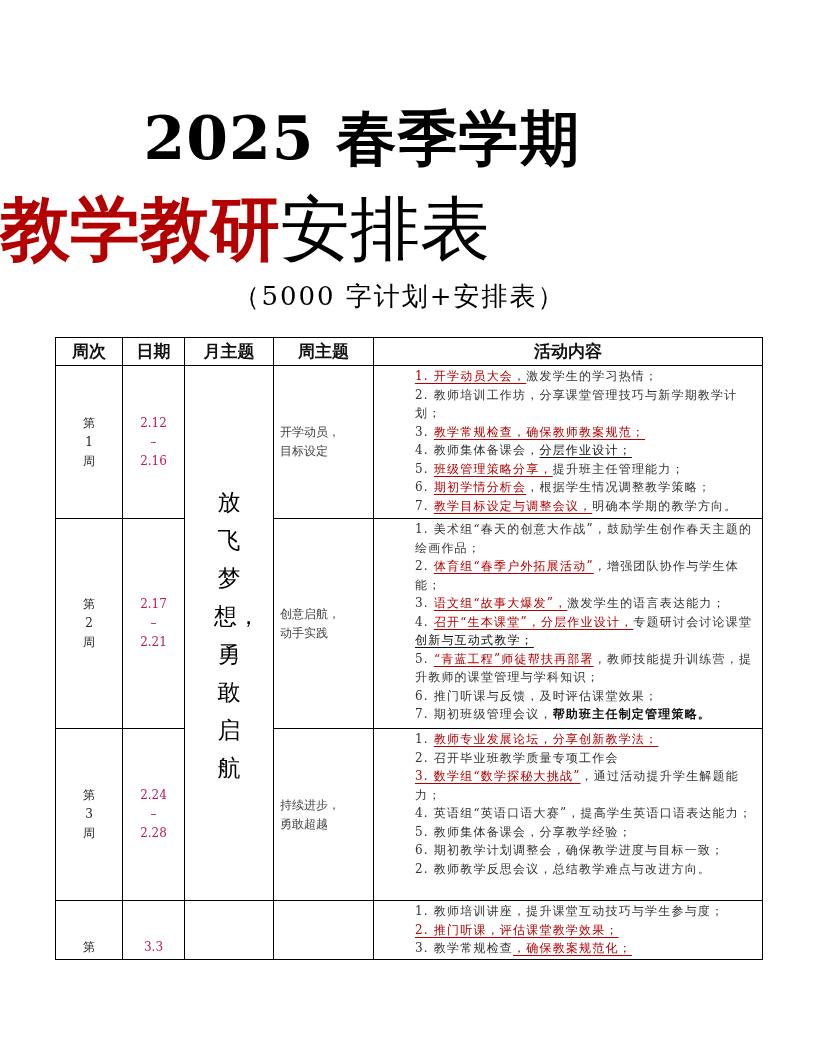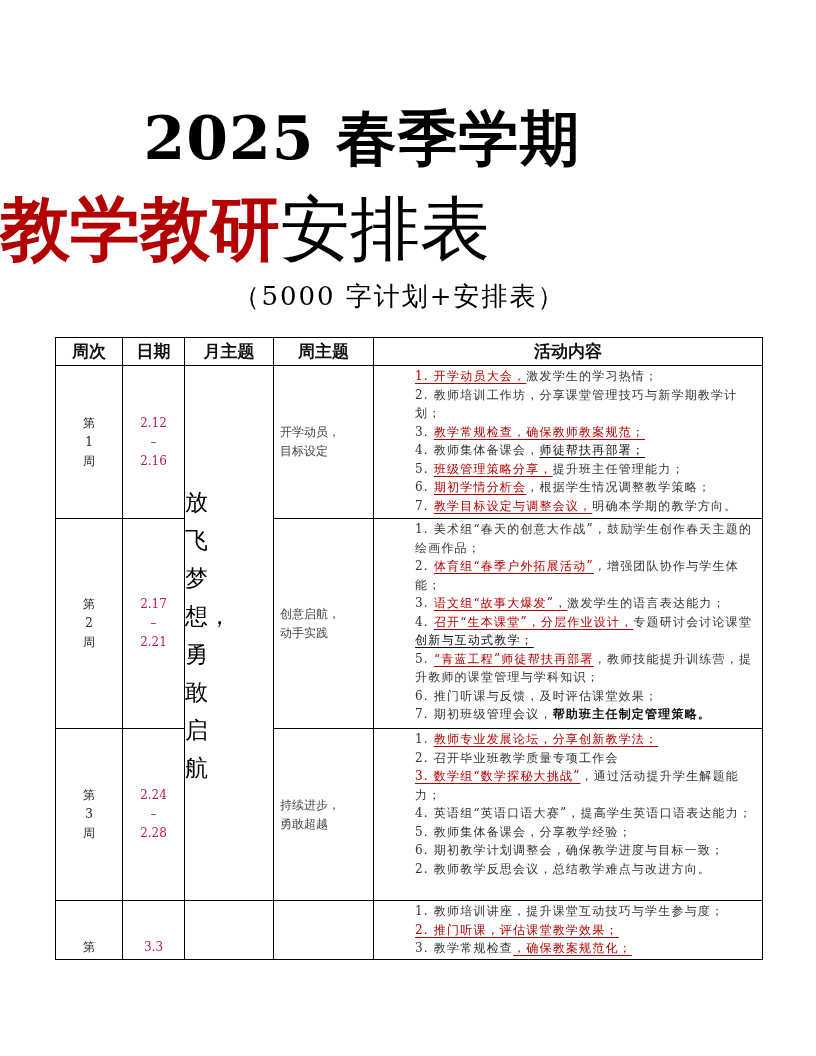--- a/index.html
+++ b/index.html
@@ -23,21 +23,21 @@
   table.sched th { height: 27px; font-size: 17px; font-weight: bold; text-align: center;
                    font-family: "DejaVu Sans", sans-serif; line-height: 27px; }
   .c-week { width: 67px; }
   .c-date { width: 62px; }
   .c-month { width: 89px; }
   .c-wtheme { width: 100px; }
   .c-act { width: auto; }
 
   .weekcell { text-align: center; font-size: 12px; line-height: 19px; color: #222; }
   .datecell { text-align: center; font-size: 12px; line-height: 19px; color: #be185d; }
-  .monthcell { text-align: left; vertical-align: middle; }
+  .monthcell { text-align: center; vertical-align: middle; }
   .monthcell .vtext { display: inline-block; font-size: 23px; line-height: 38px; width: 30px;
                       word-break: break-all; color: #000; margin-top: 4px; }
   .wthemecell { font-size: 12px; line-height: 19px; color: #444; padding-left: 6px !important; vertical-align: middle; }
   .actcell { vertical-align: top !important; padding: 1px 6px 1px 5px !important; font-size: 12px;
              line-height: 18.5px; color: #333; letter-spacing: 1.2px; }
   .act-line { display: block; margin-left: 36px; }
   .hl-red { color: #b30000; text-decoration: underline; text-decoration-color: #b30000;
             text-underline-offset: 3px; }
   .hl-black { color: #111; text-decoration: underline; text-underline-offset: 3px; }
   .bold-black { color: #111; font-weight: bold; }
@@ -84,21 +84,21 @@
         </td>
         <td class="monthcell" rowspan="3"><span class="vtext">放飞梦想，勇敢启航</span></td>
         <td class="wthemecell">
           <div>开学动员，</div>
           <div>目标设定</div>
         </td>
         <td class="actcell">
           <span class="act-line"><span class="hl-red">1. 开学动员大会，</span><span>激发学生的学习热情；</span></span>
           <span class="act-line"><span>2. 教师培训工作坊，分享课堂管理技巧与新学期教学计划；</span></span>
           <span class="act-line"><span>3. </span><span class="hl-red">教学常规检查，确保教师教案规范；</span></span>
-          <span class="act-line"><span>4. 教师集体备课会，</span><span class="hl-black">师徒帮扶再部署；</span></span>
+          <span class="act-line"><span>4. 教师集体备课会，</span><span class="hl-black">分层作业设计；</span></span>
           <span class="act-line"><span>5. </span><span class="hl-red">班级管理策略分享，</span><span>提升班主任管理能力；</span></span>
           <span class="act-line"><span>6. </span><span class="hl-red">期初学情分析会</span><span>，根据学生情况调整教学策略；</span></span>
           <span class="act-line"><span>7. </span><span class="hl-red">教学目标设定与调整会议，</span><span>明确本学期的教学方向。</span></span>
         </td>
       </tr>
       <tr class="row2">
         <td class="weekcell">
           <div>第</div>
           <div>2</div>
           <div>周</div>

